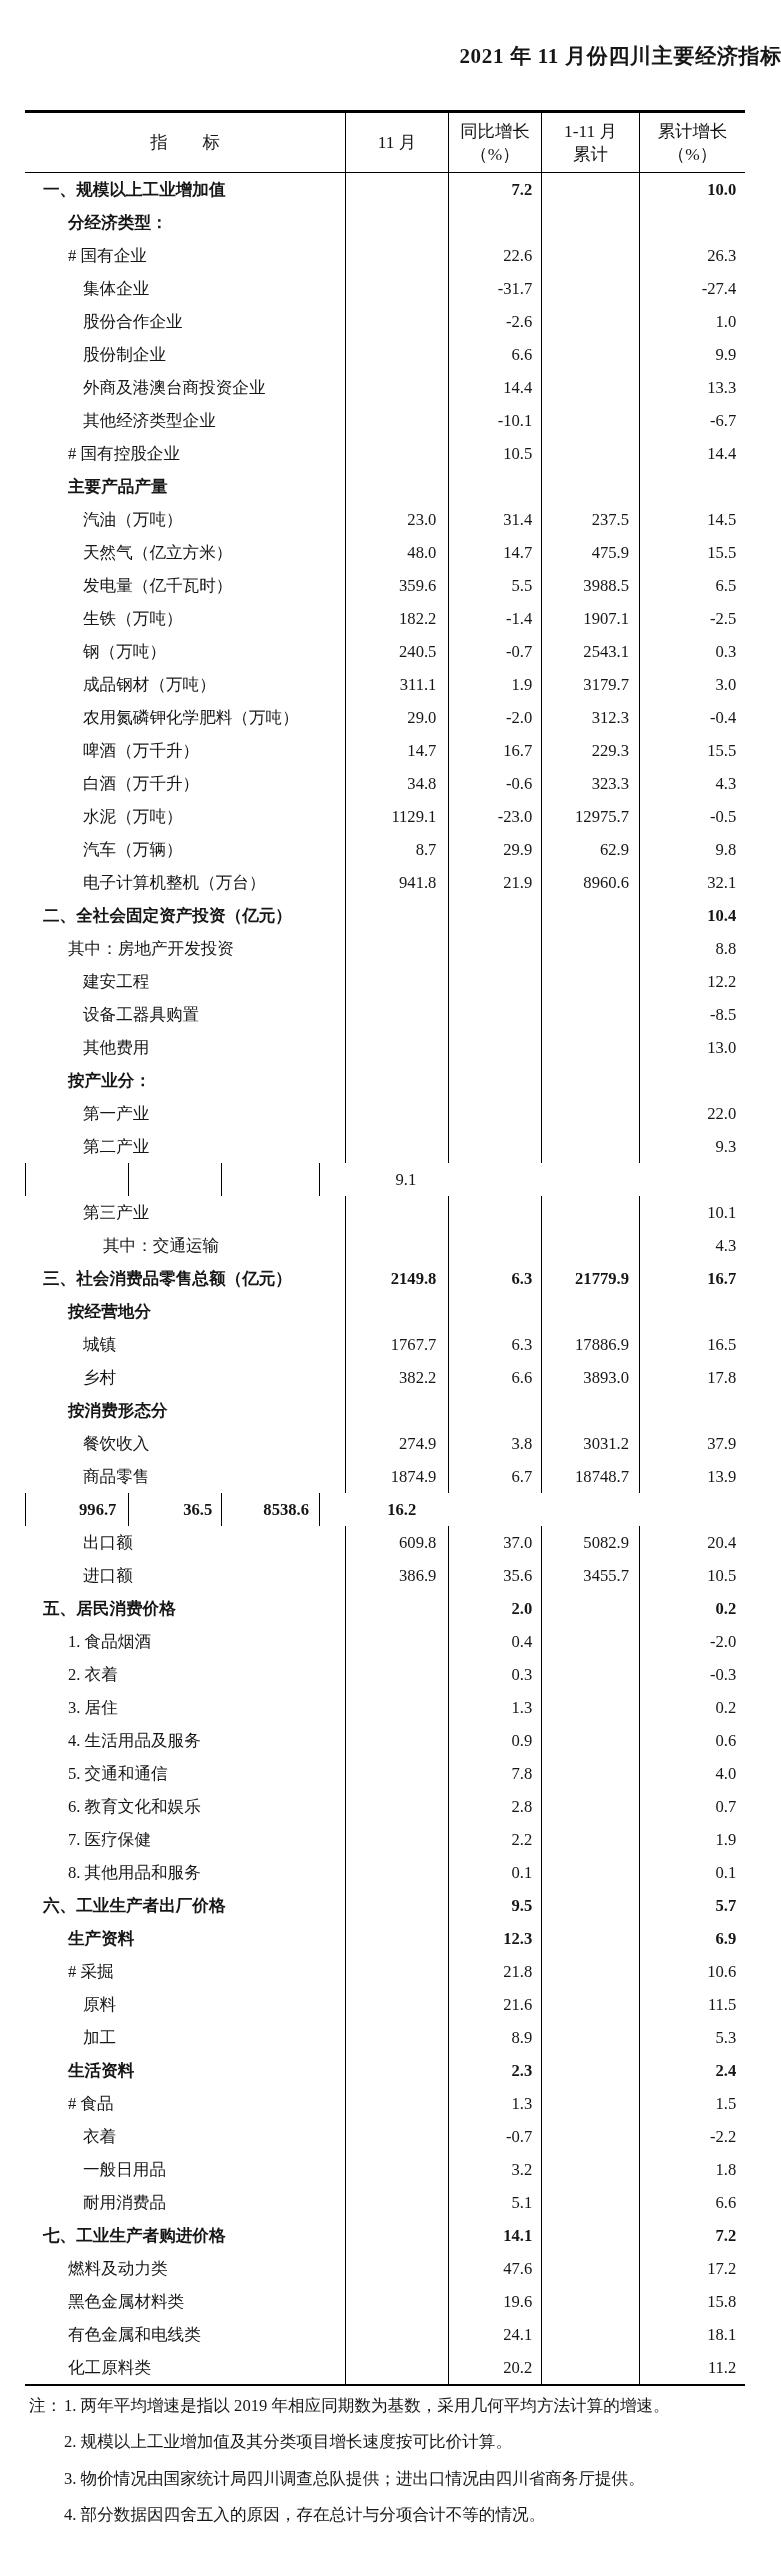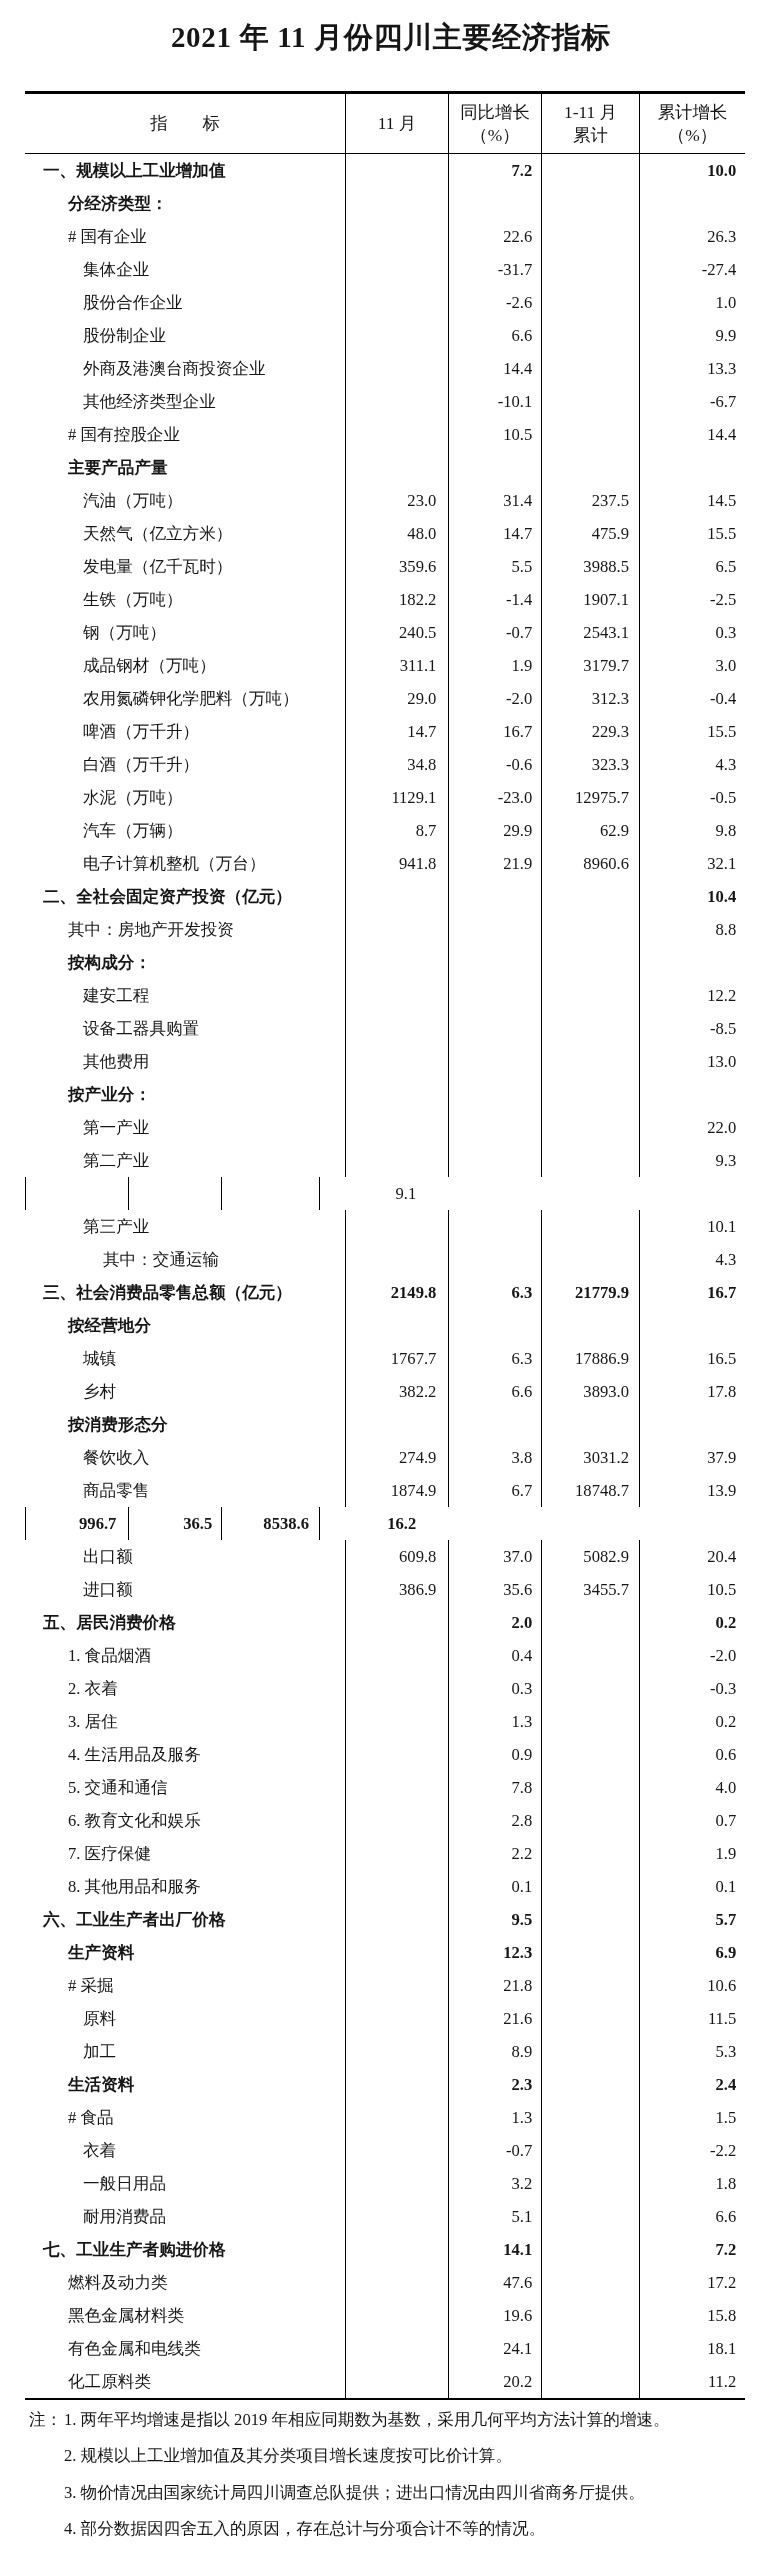--- a/index.html
+++ b/index.html
@@ -10,23 +10,23 @@
   .page {
     position: relative;
     width: 782px;
     height: 2576px;
     background: #ffffff;
     color: #161616;
     font-family: "Liberation Serif", "DejaVu Serif", serif;
     overflow: hidden;
   }
   .title {
-    margin: 18px 0 0 0;
-    text-align: center;
-    font-size: 29px;
+    margin: 37px 0 0 0;
+    text-align: right;
+    font-size: 21px;
     line-height: 39px;
     font-weight: bold;
     letter-spacing: 0.7px;
   }
   .table {
     margin: 34px 0 8px 25px;
     width: 720px;
   }
   .thead {
     display: flex;
@@ -279,27 +279,20 @@
           <div class="cell num col-2"></div>
           <div class="cell num col-3">10.4</div>
         </div>
         <div class="trow">
           <div class="cell col-label lab ind1">其中：房地产开发投资</div>
           <div class="cell num col-0"></div>
           <div class="cell num col-1"></div>
           <div class="cell num col-2"></div>
           <div class="cell num col-3">8.8</div>
         </div>
-        <div class="trow bold">
-          <div class="cell col-label lab ind1">按构成分：</div>
-          <div class="cell num col-0"></div>
-          <div class="cell num col-1"></div>
-          <div class="cell num col-2"></div>
-          <div class="cell num col-3"></div>
-        </div>
         <div class="trow">
           <div class="cell col-label lab ind2">建安工程</div>
           <div class="cell num col-0"></div>
           <div class="cell num col-1"></div>
           <div class="cell num col-2"></div>
           <div class="cell num col-3">12.2</div>
         </div>
         <div class="trow">
           <div class="cell col-label lab ind2">设备工器具购置</div>
           <div class="cell num col-0"></div>

